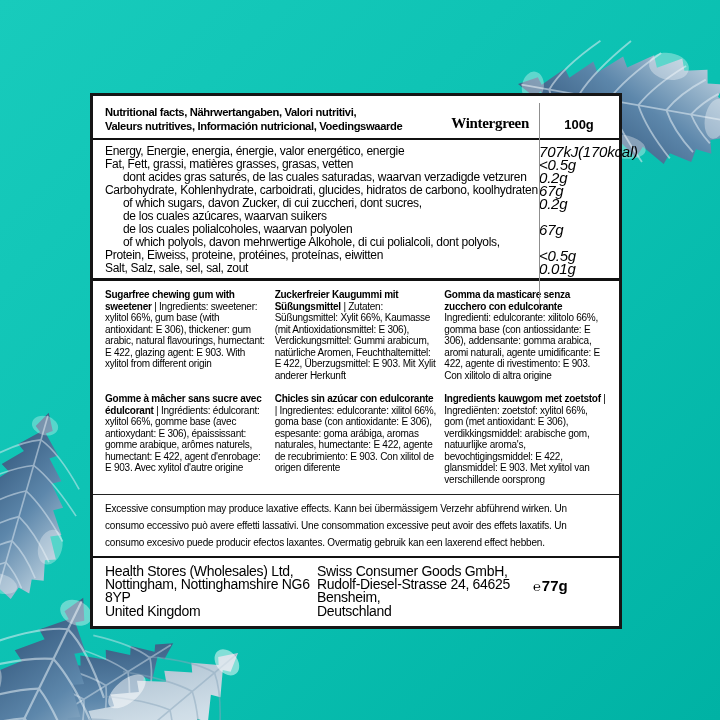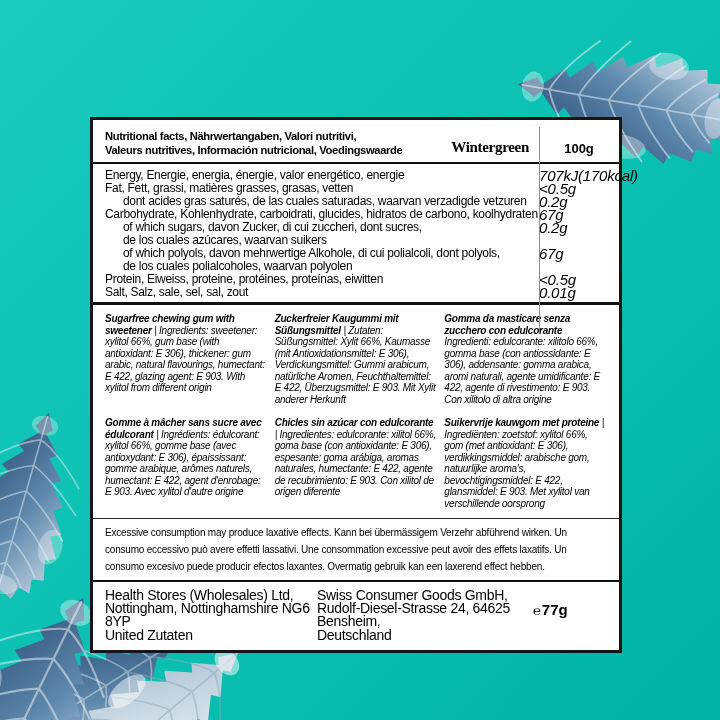--- a/index.html
+++ b/index.html
@@ -11,40 +11,40 @@
   }
   .leaf { position:absolute; z-index:1; }
   .leaf-tr { left:538px; top:-10px; width:176px; height:226px; transform:rotate(-80deg); }
   .leaf-ml { left:-52px; top:406px; width:148px; height:200px; transform:rotate(16deg); }
   .leaf-bl3 { left:18px; top:596px; width:150px; height:195px; transform:rotate(58deg); }
   .leaf-bl1 { left:-62px; top:582px; width:185px; height:248px; transform:rotate(26deg); }
   .leaf-bl2 { left:72px; top:612px; width:170px; height:218px; transform:rotate(50deg); }
 
   .panel {
     position:absolute; left:90px; top:93px; width:532px; height:536px; z-index:2;
-    background:#ffffff; border:3px solid var(--panel_border,#161616);margin-top:24px;
+    background:#ffffff; border:3px solid var(--panel_border,#161616);
   }
   .vdivider { position:absolute; left:446px; top:7px; width:1px; height:206px; background:#8f8f8f; }
 
   .hdr { display:grid; grid-template-columns:1fr auto 80px; align-items:end;
          padding:9px 0 5px 0; border-bottom:2px solid #111; }
   .hdr-title { padding-left:12px; font-weight:bold; font-size:11.2px; line-height:14px;
                letter-spacing:-0.35px; white-space:nowrap; }
   .flavor { font-weight:bold; font-size:15px; letter-spacing:-0.3px; padding-right:10px; padding-bottom:1px;font-family:Liberation Serif, serif; }
   .colhead { text-align:center; font-weight:bold; font-size:13px; padding-bottom:1px; }
 
   .ntable { padding:5px 0 3px 0; border-bottom:3px solid #111; }
   .trow { display:grid; grid-template-columns:1fr 80px; }
   .tlabel { padding-left:12px; font-size:12px; line-height:13px; letter-spacing:-0.3px; }
   .ind .tlabel { padding-left:30px; }
   .tval { text-align:left; font-size:15px; line-height:13px; align-self:start; letter-spacing:-0.2px;font-style:italic; }
 
   .ingr { display:grid; grid-template-columns:repeat(3,1fr); column-gap:7px; row-gap:12px;
           padding:8px 12px 9px 12px; border-bottom:1px solid #222; }
-  .ing { font-size:10px; line-height:11.5px; letter-spacing:-0.25px;font-style:italic; }
+  .ing { font-size:10px; line-height:11.5px; letter-spacing:-0.25px; }
   .ing .b { font-weight:bold; }
 
   .warn { padding:5px 12px 5px 12px; font-size:10px; line-height:17px; letter-spacing:-0.2px;
           border-bottom:2.5px solid #111; }
 
   .footer { display:grid; grid-template-columns:212px 1fr 74px; padding:7px 12px 0 12px; }
   .addr { font-size:14px; line-height:13.2px; letter-spacing:-0.3px; }
   .weight { text-align:left; padding-top:12px; font-size:15px; font-weight:bold; white-space:nowrap; }
   .weight .esign { font-weight:normal; font-size:13px; margin-right:1px; }
 </style>
@@ -146,51 +146,51 @@
     </div>
     <div class="trow ind">
       <div>
         <div class="tlabel">of which sugars, davon Zucker, di cui zuccheri, dont sucres,</div>
         <div class="tlabel">de los cuales azúcares, waarvan suikers</div>
       </div>
       <div class="tval">0.2g</div>
     </div>
     <div class="trow ind">
       <div>
+        <div class="tlabel">de los cuales polialcoholes, waarvan polyolen</div>
         <div class="tlabel">of which polyols, davon mehrwertige Alkohole, di cui polialcoli, dont polyols,</div>
-        <div class="tlabel">de los cuales polialcoholes, waarvan polyolen</div>
       </div>
       <div class="tval">67g</div>
     </div>
     <div class="trow">
       <div class="tlabel">Protein, Eiweiss, proteine, protéines, proteínas, eiwitten</div>
       <div class="tval">&lt;0.5g</div>
     </div>
     <div class="trow">
       <div class="tlabel">Salt, Salz, sale, sel, sal, zout</div>
       <div class="tval">0.01g</div>
     </div>
   </div>
 
   <div class="ingr">
     <p class="ing"><span class="b">Sugarfree chewing gum with sweetener</span><span> | Ingredients: sweetener: xylitol 66%, gum base (with antioxidant: E 306), thickener: gum arabic, natural flavourings, humectant: E 422, glazing agent: E 903. With xylitol from different origin</span></p>
     <p class="ing"><span class="b">Zuckerfreier Kaugummi mit Süßungsmittel</span><span> | Zutaten: Süßungsmittel: Xylit 66%, Kaumasse (mit Antioxidationsmittel: E 306), Verdickungsmittel: Gummi arabicum, natürliche Aromen, Feuchthaltemittel: E 422, Überzugsmittel: E 903. Mit Xylit anderer Herkunft</span></p>
     <p class="ing"><span class="b">Gomma da masticare senza zucchero con edulcorante</span><span> Ingredienti: edulcorante: xilitolo 66%, gomma base (con antiossidante: E 306), addensante: gomma arabica, aromi naturali, agente umidificante: E 422, agente di rivestimento: E 903. Con xilitolo di altra origine</span></p>
     <p class="ing"><span class="b">Gomme à mâcher sans sucre avec édulcorant</span><span> | Ingrédients: édulcorant: xylitol 66%, gomme base (avec antioxydant: E 306), épaississant: gomme arabique, arômes naturels, humectant: E 422, agent d'enrobage: E 903. Avec xylitol d'autre origine</span></p>
     <p class="ing"><span class="b">Chicles sin azúcar con edulcorante</span><span> | Ingredientes: edulcorante: xilitol 66%, goma base (con antioxidante: E 306), espesante: goma arábiga, aromas naturales, humectante: E 422, agente de recubrimiento: E 903. Con xilitol de origen diferente</span></p>
-    <p class="ing"><span class="b">Suikervrije kauwgom met proteine</span><span> | Ingrediënten: zoetstof: xylitol 66%, gom (met antioxidant: E 306), verdikkingsmiddel: arabische gom, natuurlijke aroma's, bevochtigingsmiddel: E 422, glansmiddel: E 903. Met xylitol van verschillende oorsprong</span></p>
+    <p class="ing"><span class="b">Ingredients kauwgom met zoetstof</span><span> | Ingrediënten: zoetstof: xylitol 66%, gom (met antioxidant: E 306), verdikkingsmiddel: arabische gom, natuurlijke aroma's, bevochtigingsmiddel: E 422, glansmiddel: E 903. Met xylitol van verschillende oorsprong</span></p>
   </div>
 
   <div class="warn">Excessive consumption may produce laxative effects. Kann bei übermässigem Verzehr abführend wirken. Un consumo eccessivo può avere effetti lassativi. Une consommation excessive peut avoir des effets laxatifs. Un consumo excesivo puede producir efectos laxantes. Overmatig gebruik kan een laxerend effect hebben.</div>
 
   <div class="footer">
     <div class="addr">
       <div>Health Stores (Wholesales) Ltd,</div>
       <div>Nottingham, Nottinghamshire NG6 8YP</div>
-      <div>United Zutaten</div>
+      <div>United Kingdom</div>
     </div>
     <div class="addr">
       <div>Swiss Consumer Goods GmbH,</div>
       <div>Rudolf-Diesel-Strasse 24, 64625 Bensheim,</div>
       <div>Deutschland</div>
     </div>
     <div class="weight"><span class="esign">℮</span><span>77g</span></div>
   </div>
 </div>
 

